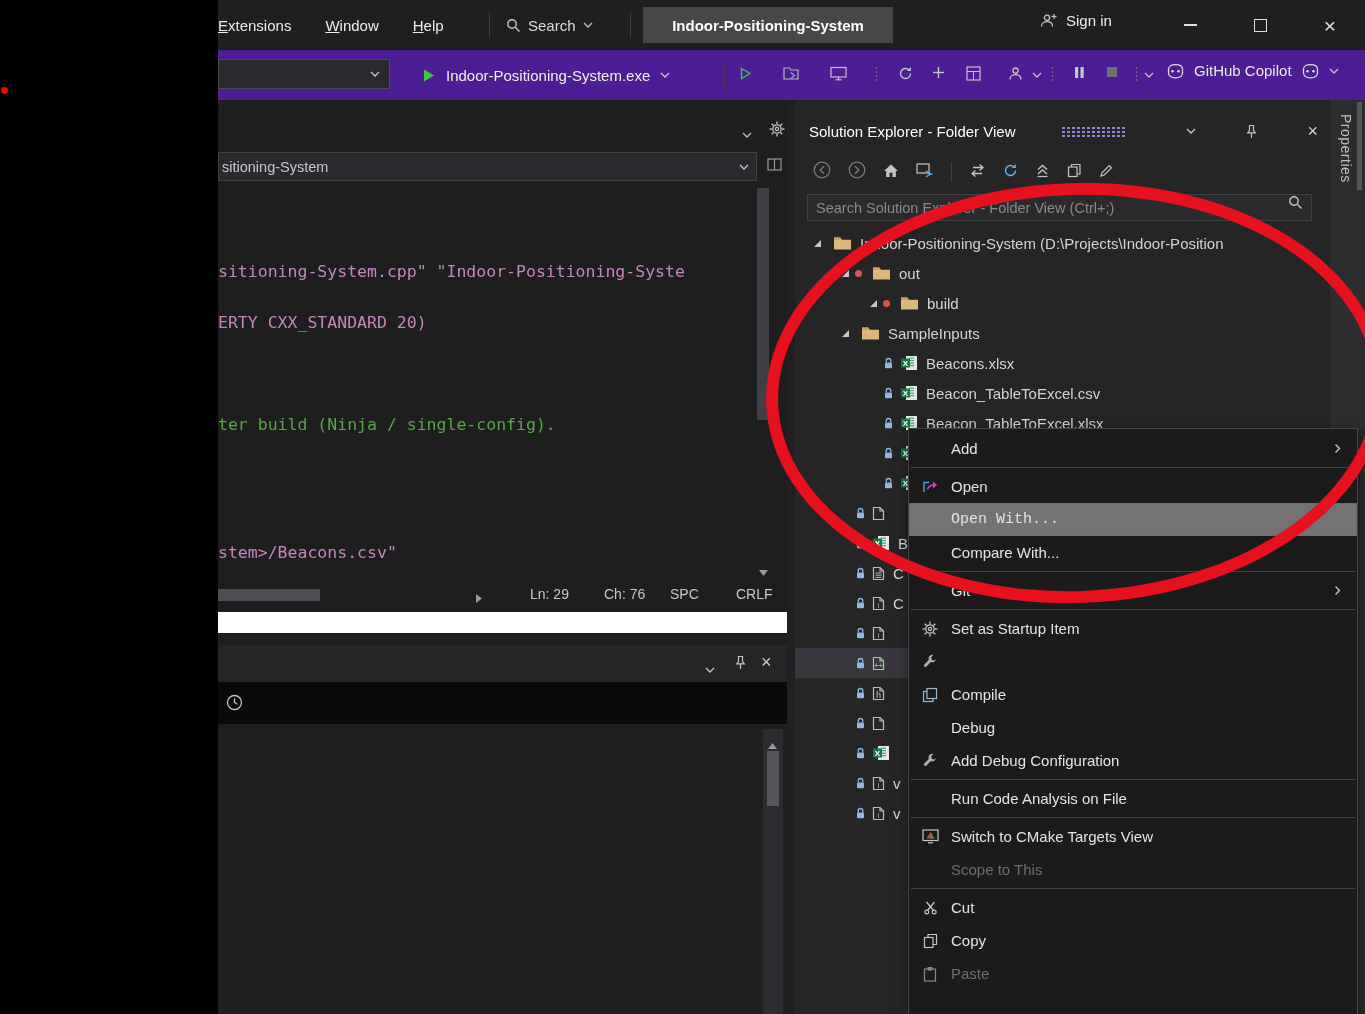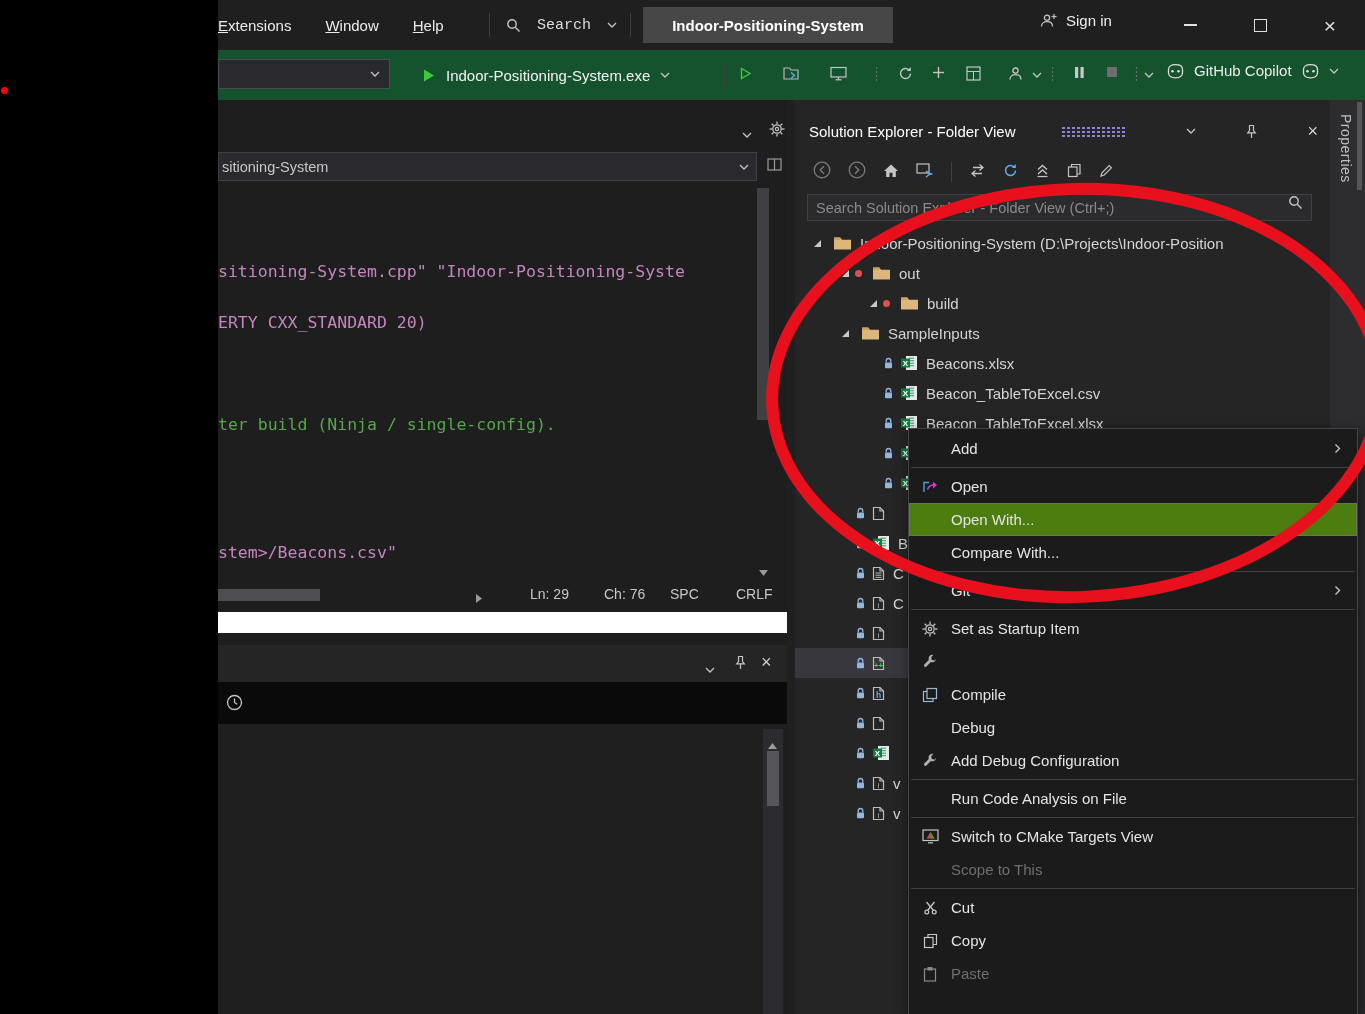--- a/index.html
+++ b/index.html
@@ -8,33 +8,33 @@
 
   
   #black-strip{position:absolute;left:0;top:0;width:218px;height:1014px;background:#000;z-index:20;}
   #red-dot{position:absolute;left:1px;top:87px;width:7px;height:7px;border-radius:50%;background:#f00;}
 
   
   #titlebar{position:absolute;left:218px;top:0;width:1147px;height:50px;background:#1f1f1f;}
   #menubar{position:absolute;left:0;top:0;height:50px;display:flex;align-items:center;gap:34px;}
   .menu-item{font-size:15px;color:#ececec;cursor:default;}
   .tb-sep{position:absolute;top:13px;width:1px;height:24px;background:#3f3f46;}
-  #search-ctl{position:absolute;left:288px;top:8px;height:34px;display:flex;align-items:center;gap:16px;
-              color:#dcdcdc;font-size:15px;font-family:Liberation Mono, monospace;}
+  #search-ctl{position:absolute;left:288px;top:8px;height:34px;display:flex;align-items:center;gap:7px;
+              color:#dcdcdc;font-size:15px;}
   #title-pill{position:absolute;left:425px;top:7px;width:250px;height:36px;background:#474747;color:#fff;
               font-size:15px;font-weight:700;display:flex;align-items:center;justify-content:center;}
   #signin{position:absolute;left:822px;top:12px;display:flex;align-items:center;gap:9px;font-size:15px;color:#ececec;}
   #win-controls{position:absolute;right:0;top:0;height:50px;display:flex;}
   .win-btn{width:70px;height:50px;display:flex;align-items:center;justify-content:center;color:#e0e0e0;}
   .min-glyph{width:13px;height:2px;background:#e0e0e0;display:inline-block;}
   .max-glyph{width:11px;height:11px;border:1.3px solid #e0e0e0;display:inline-block;}
   .close-glyph{font-size:21px;line-height:1;font-weight:400;}
 
   
-  #main-toolbar{position:absolute;left:218px;top:50px;width:1147px;height:50px;background:#14532d;}
+  #main-toolbar{position:absolute;left:218px;top:50px;width:1147px;height:50px;background:#4c1d95;}
   #config-combo{position:absolute;left:0;top:9px;width:172px;height:30px;background:#2a2a2e;
                 border:1px solid #4a4a52;box-sizing:border-box;display:flex;align-items:center;
                 justify-content:flex-end;padding-right:9px;}
   #run-button{position:absolute;left:203px;top:9px;height:32px;display:flex;align-items:center;gap:10px;
               font-size:15px;color:#f2f2f2;}
   .tb-icon{position:absolute;top:16px;display:flex;align-items:center;}
   .grip{width:6px;height:17px;background-image:radial-gradient(#6d6d6d 1px, transparent 1.2px);
         background-size:5px 4px;}
   #copilot{position:absolute;left:948px;top:12px;display:flex;align-items:center;gap:9px;font-size:15px;color:#ececec;}
 
@@ -106,21 +106,21 @@
 
   
   #context-menu{position:absolute;left:908px;top:428px;width:450px;background:#1b1b1c;
                 border:1px solid #43434a;box-shadow:2px 4px 12px rgba(0,0,0,.55);z-index:40;
                 padding:3px 0 26px 0;box-sizing:border-box;}
   .mi{height:33px;display:flex;align-items:center;font-size:15px;color:#e4e4e4;}
   .mi .ic-col{width:42px;flex:none;display:flex;justify-content:center;align-items:center;}
   .mi .mi-label{flex:1;}
   .mi .sub-arrow{margin-right:16px;display:flex;}
   .mi.disabled{color:#6e6e6e;}
-  .mi.hl{background:#4d7c0f;box-shadow:inset 0 0 0 1px #6e6e6e;}
+  .mi.hl{background:#737373;box-shadow:inset 0 0 0 1px #6e6e6e;font-family:Liberation Mono, monospace;}
   .menu-sep{height:1px;background:#3f3f46;margin:2px 2px;}
 
   
   #red-ellipse{position:absolute;left:766px;top:183px;width:596px;height:396px;border:12px solid #e8101c;
                border-radius:50%;transform:rotate(-2deg);z-index:60;pointer-events:none;}
   .ic{display:inline-flex;align-items:center;}
 </style>
 </head>
 <body>
 

